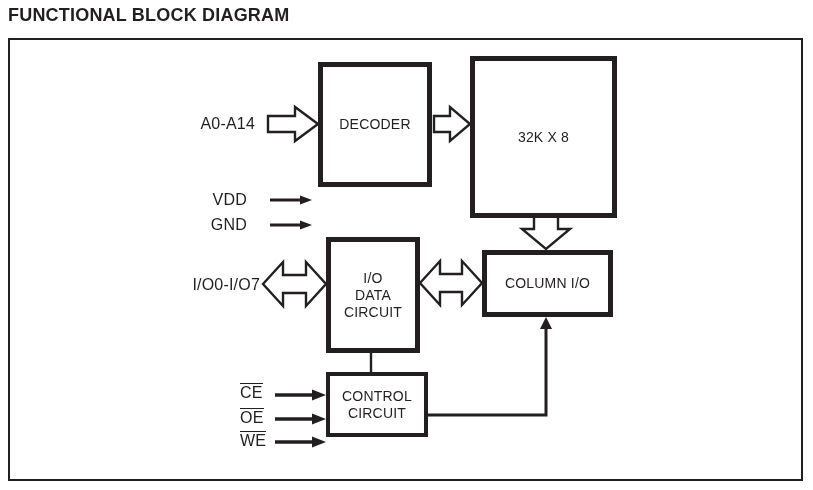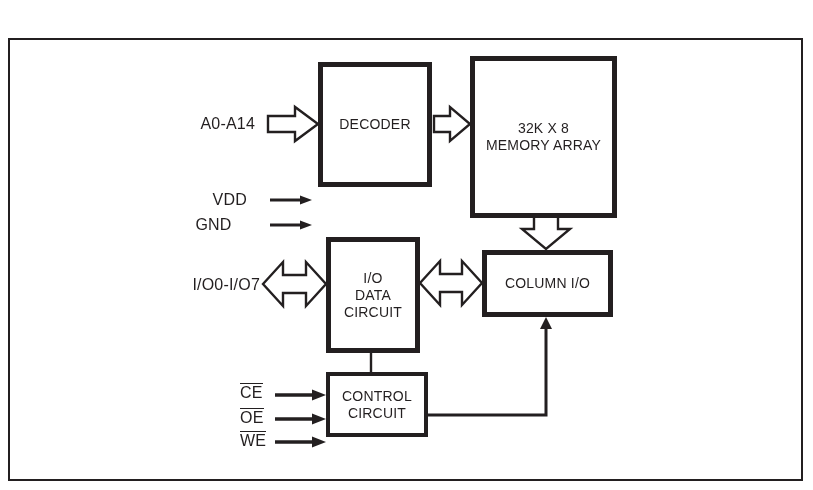--- a/index.html
+++ b/index.html
@@ -49,21 +49,21 @@
   .block-control   { left: 326px; top: 372px; width: 102px; height: 65px; border-width: 4px; }
 
   .sig {
     position: absolute;
     font-size: 16px; line-height: 16px;
     text-align: right;
     letter-spacing: 0.2px;
   }
   .sig-a0a14  { left: 165px; top: 116px; width: 90px; }
   .sig-vdd    { left: 180px; top: 192px; width: 67px; }
-  .sig-gnd    { left: 180px; top: 217px; width: 67px; text-align: center; }
+  .sig-gnd    { left: 180px; top: 217px; width: 67px; }
   .sig-iobus  { left: 168px; top: 277px; width: 92px; }
   .sig-ce     { left: 240px; top: 383px; width: 24px; text-align: left; }
   .sig-oe     { left: 240px; top: 408px; width: 24px; text-align: left; }
   .sig-we     { left: 240px; top: 431px; width: 28px; text-align: left; }
 
   .ovl {
     display: inline-block;
     border-top: 1.6px solid #231f20;
     padding-top: 1px;
     line-height: 15px;
@@ -71,20 +71,21 @@
 
   svg .hollow { fill: #ffffff; stroke: #231f20; stroke-width: 2.4; stroke-linejoin: miter; }
   svg .solidline { stroke: #231f20; fill: none; }
   svg .solidhead { fill: #231f20; stroke: none; }
 </style>
 </head>
 <body>
 
 <div class="page">
 
+  <div class="title">FUNCTIONAL BLOCK DIAGRAM</div>
 
   <div class="frame"></div>
 
   <svg class="arrow-layer" viewBox="0 0 813 490">
 
     <polygon class="hollow" points="268,116 295,116 295,107 318,124 295,141 295,132 268,132"></polygon>
     <polygon class="hollow" points="434,116 450,116 450,107 470,124 450,141 450,132 434,132"></polygon>
     <polygon class="hollow" points="263,284 283,262 283,275 306,275 306,262 326,284 306,306 306,293 283,293 283,306"></polygon>
     <polygon class="hollow" points="420,283 440,261 440,274 462,274 462,261 482,283 462,305 462,292 440,292 440,305"></polygon>
     <polygon class="hollow" points="546,187 570,207 558,207 558,229 570,229 546,249 522,229 534,229 534,207 522,207"></polygon>
@@ -119,21 +120,20 @@
       <polygon class="solidhead" points="540,329 552,329 546,317"></polygon>
     </g>
   </svg>
 
   <div class="block block-decoder">
     <div>DECODER</div>
   </div>
 
   <div class="block block-memory">
     <div>32K X 8</div>
-    <div>MEMORY ARRAY</div>
   </div>
 
   <div class="block block-iodata">
     <div>I/O</div>
     <div>DATA</div>
     <div>CIRCUIT</div>
   </div>
 
   <div class="block block-columnio">
     <div>COLUMN I/O</div>

